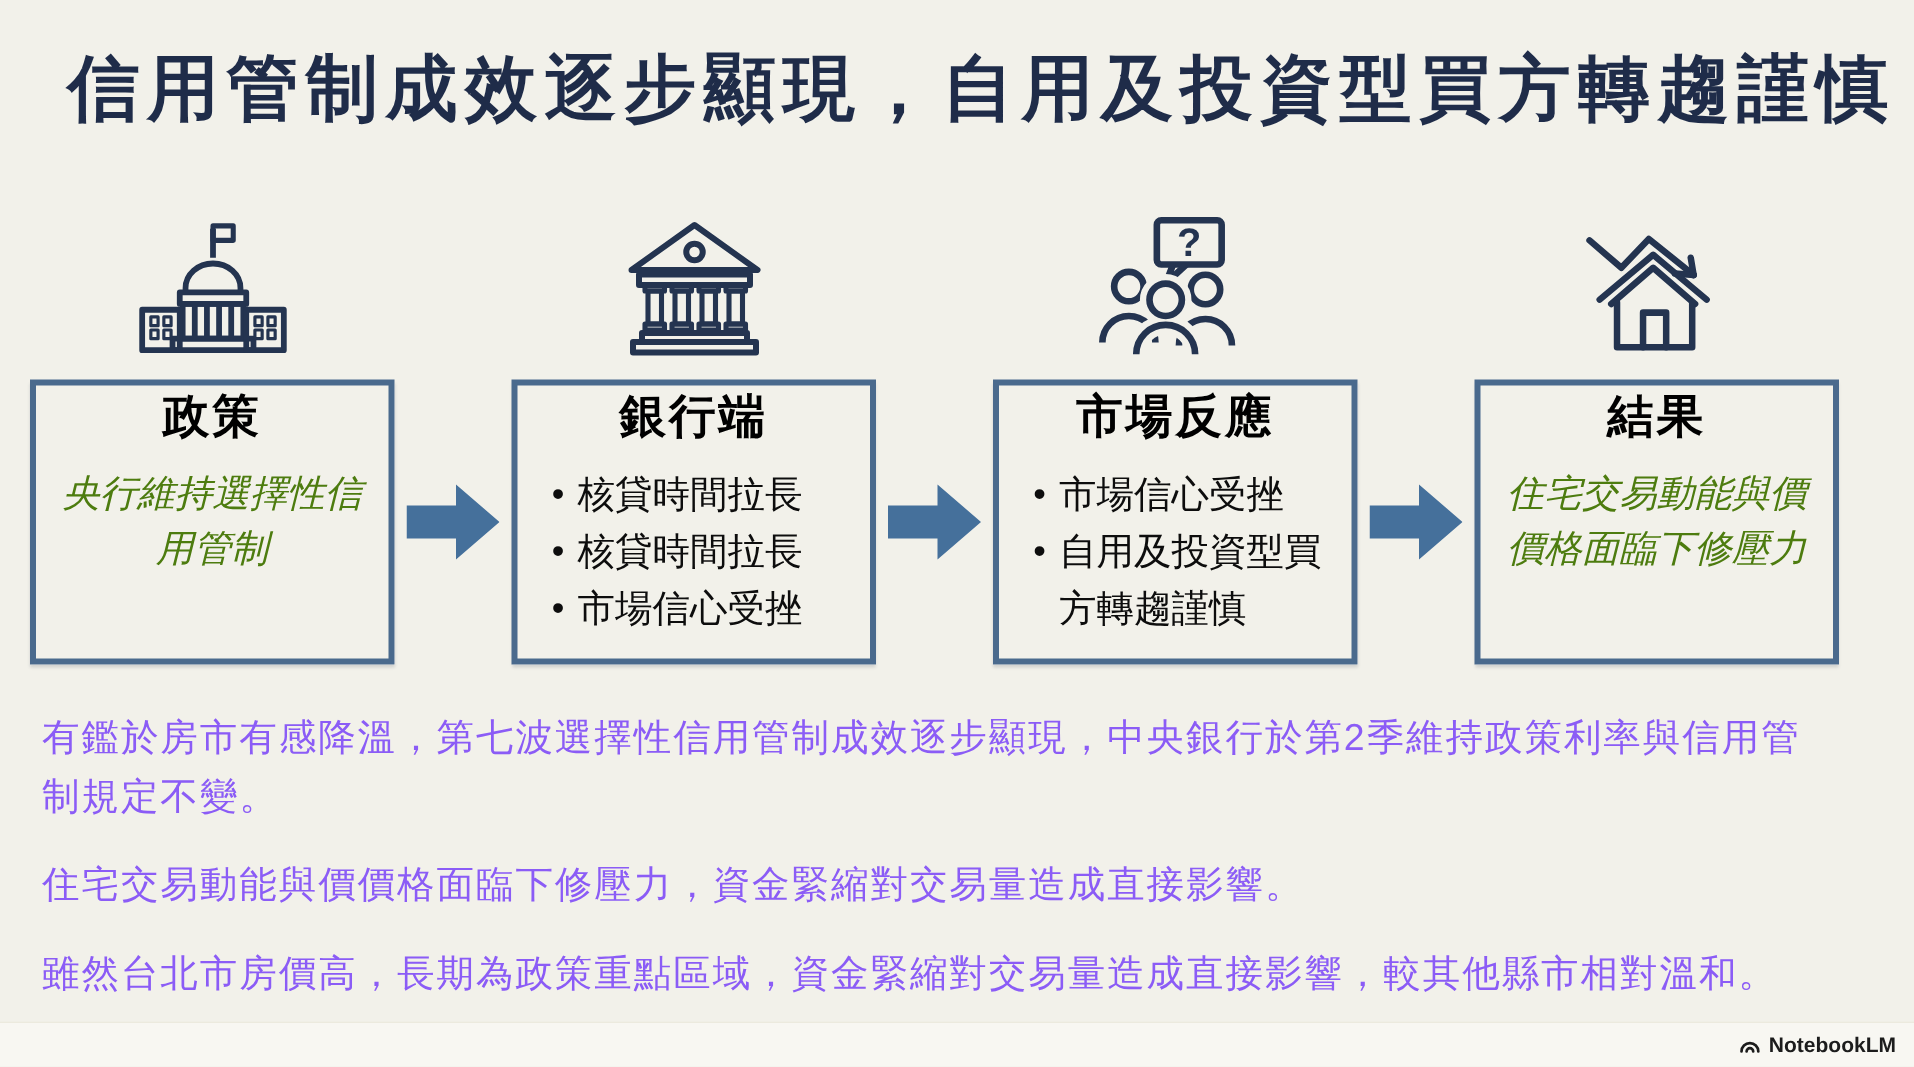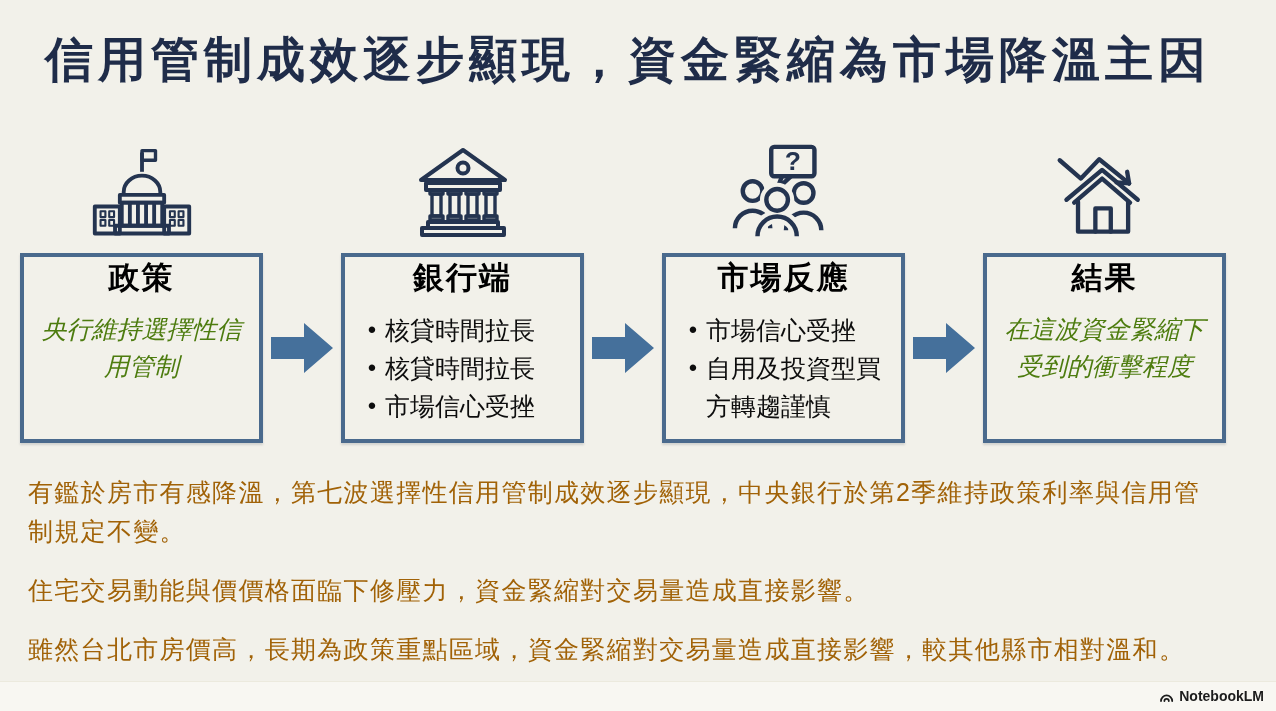--- a/index.html
+++ b/index.html
@@ -39,38 +39,38 @@
   .box-body {
     font-size:25px; line-height:37px; color:#4d7c0f;
     text-align:center; padding:0 10px;font-style:italic;
   }
   ul.box-bullets { list-style:none; padding:0 6px 0 14px; }
   ul.box-bullets li { display:flex; font-size:25px; line-height:38px; color:#0d0d0d; }
   ul.box-bullets .dot { width:26px; flex:0 0 26px; text-align:center; font-size:24px; }
   .arrow-cell { grid-row:2; display:flex; align-items:center; justify-content:center; }
   .notes {
     position:absolute; left:28px; top:473px; width:1190px;
-    font-size:25px; line-height:39px; letter-spacing:1.3px; color:#a16207;
+    font-size:25px; line-height:39px; letter-spacing:1.3px; color:#8b5cf6;
   }
   .notes p { margin:0 0 20px 0; }
   .bottom-bar {
     position:absolute; left:0; right:0; bottom:0; height:30px;
     background:#f8f7f2; border-top:1px solid #eceade;
   }
   .watermark {
     position:absolute; right:12px; bottom:7px;
     display:flex; align-items:center; gap:5px;
     font-size:14px; font-weight:bold; color:#1c1c1c;
   }
   svg { display:block; }
 </style>
 </head>
 <body>
 
-<h1 class="title">信用管制成效逐步顯現，資金緊縮為市場降溫主因</h1>
+<h1 class="title">信用管制成效逐步顯現，自用及投資型買方轉趨謹慎</h1>
 
 <div class="flow">
 
   <div class="icon-cell c1">
     <svg width="106" height="100" viewBox="0 0 110 100" fill="none" stroke="#243450" stroke-width="4" stroke-linejoin="round">
       <line x1="55" y1="28" x2="55" y2="8"></line>
       <rect x="55" y="6" width="14" height="10" stroke-width="3.5"></rect>
       <path d="M36,52 v-3 a19,17 0 0 1 38,0 v3"></path>
       <rect x="32" y="52" width="46" height="8"></rect>
       <rect x="34" y="60" width="42" height="24"></rect>
@@ -198,21 +198,21 @@
       <path d="M80,40 L78,28"></path>
       <path d="M15,57 L52,26 L89,57"></path>
       <path d="M23,60 L52,35 L81,60"></path>
       <path d="M27,59 V90 H79 V59"></path>
       <path d="M45,90 V66 H61 V90"></path>
     </svg>
   </div>
 
   <div class="box c4">
     <div class="box-heading">結果</div>
-    <div class="box-body">在這波資金緊縮下受到的衝擊程度</div>
+    <div class="box-body">住宅交易動能與價價格面臨下修壓力</div>
   </div>
 
 </div>
 
 <div class="notes">
   <p>有鑑於房市有感降溫，第七波選擇性信用管制成效逐步顯現，中央銀行於第2季維持政策利率與信用管制規定不變。</p>
   <p>住宅交易動能與價價格面臨下修壓力，資金緊縮對交易量造成直接影響。</p>
   <p>雖然台北市房價高，長期為政策重點區域，資金緊縮對交易量造成直接影響，較其他縣市相對溫和。</p>
 </div>
 

